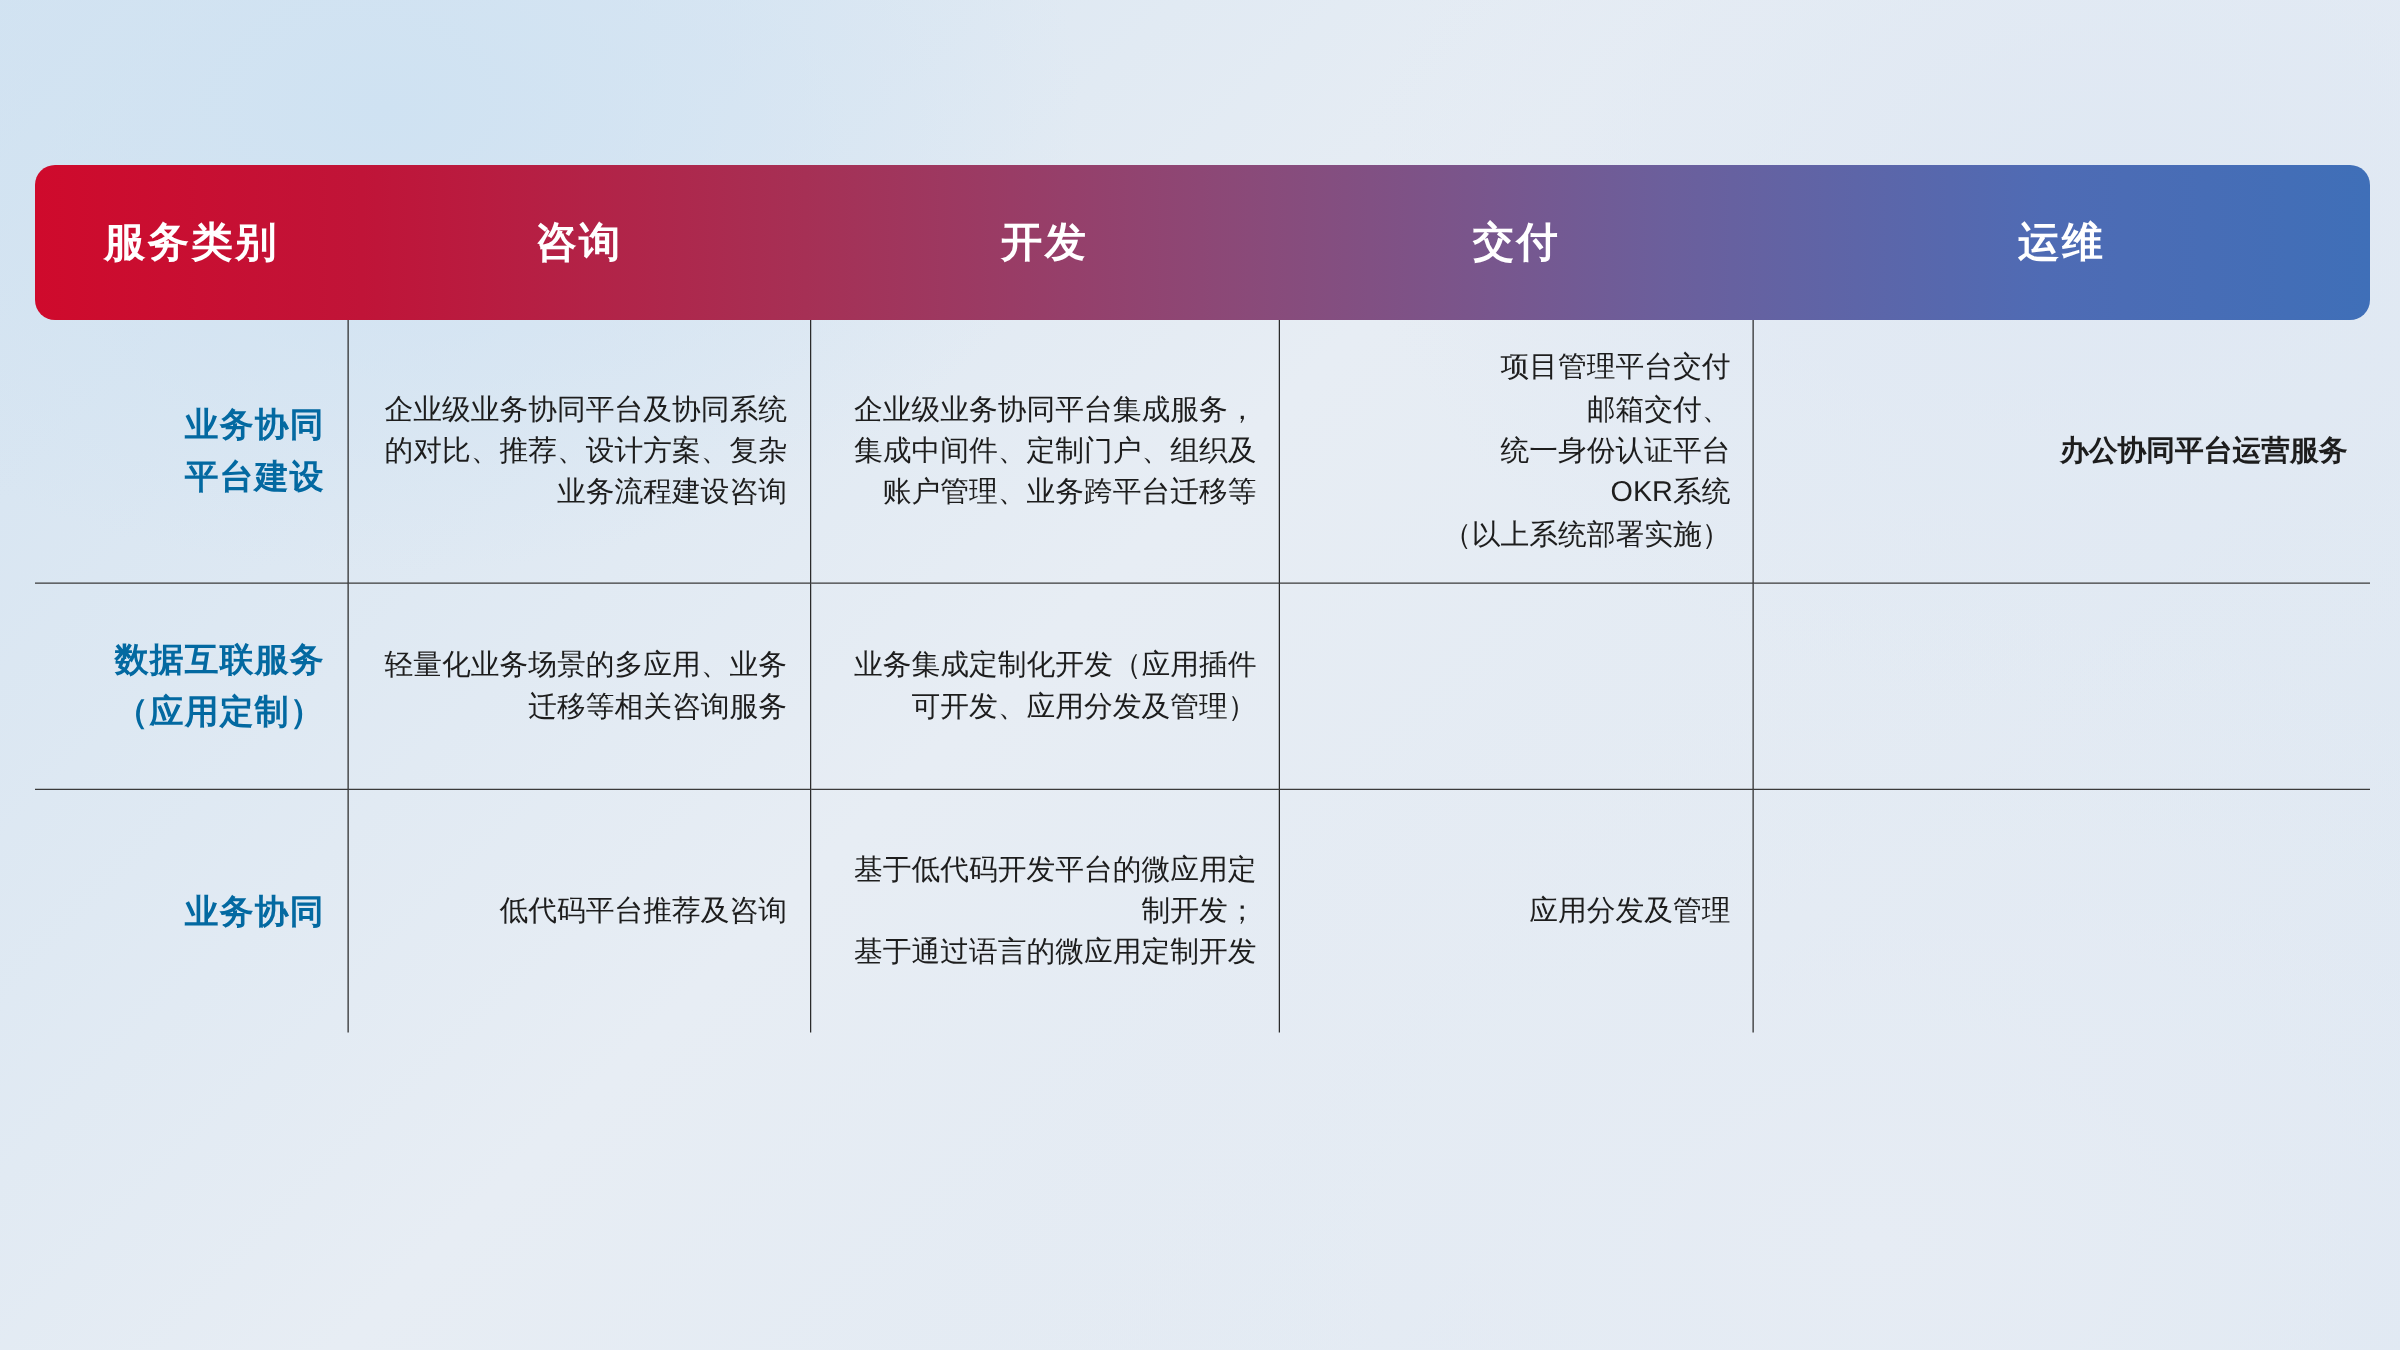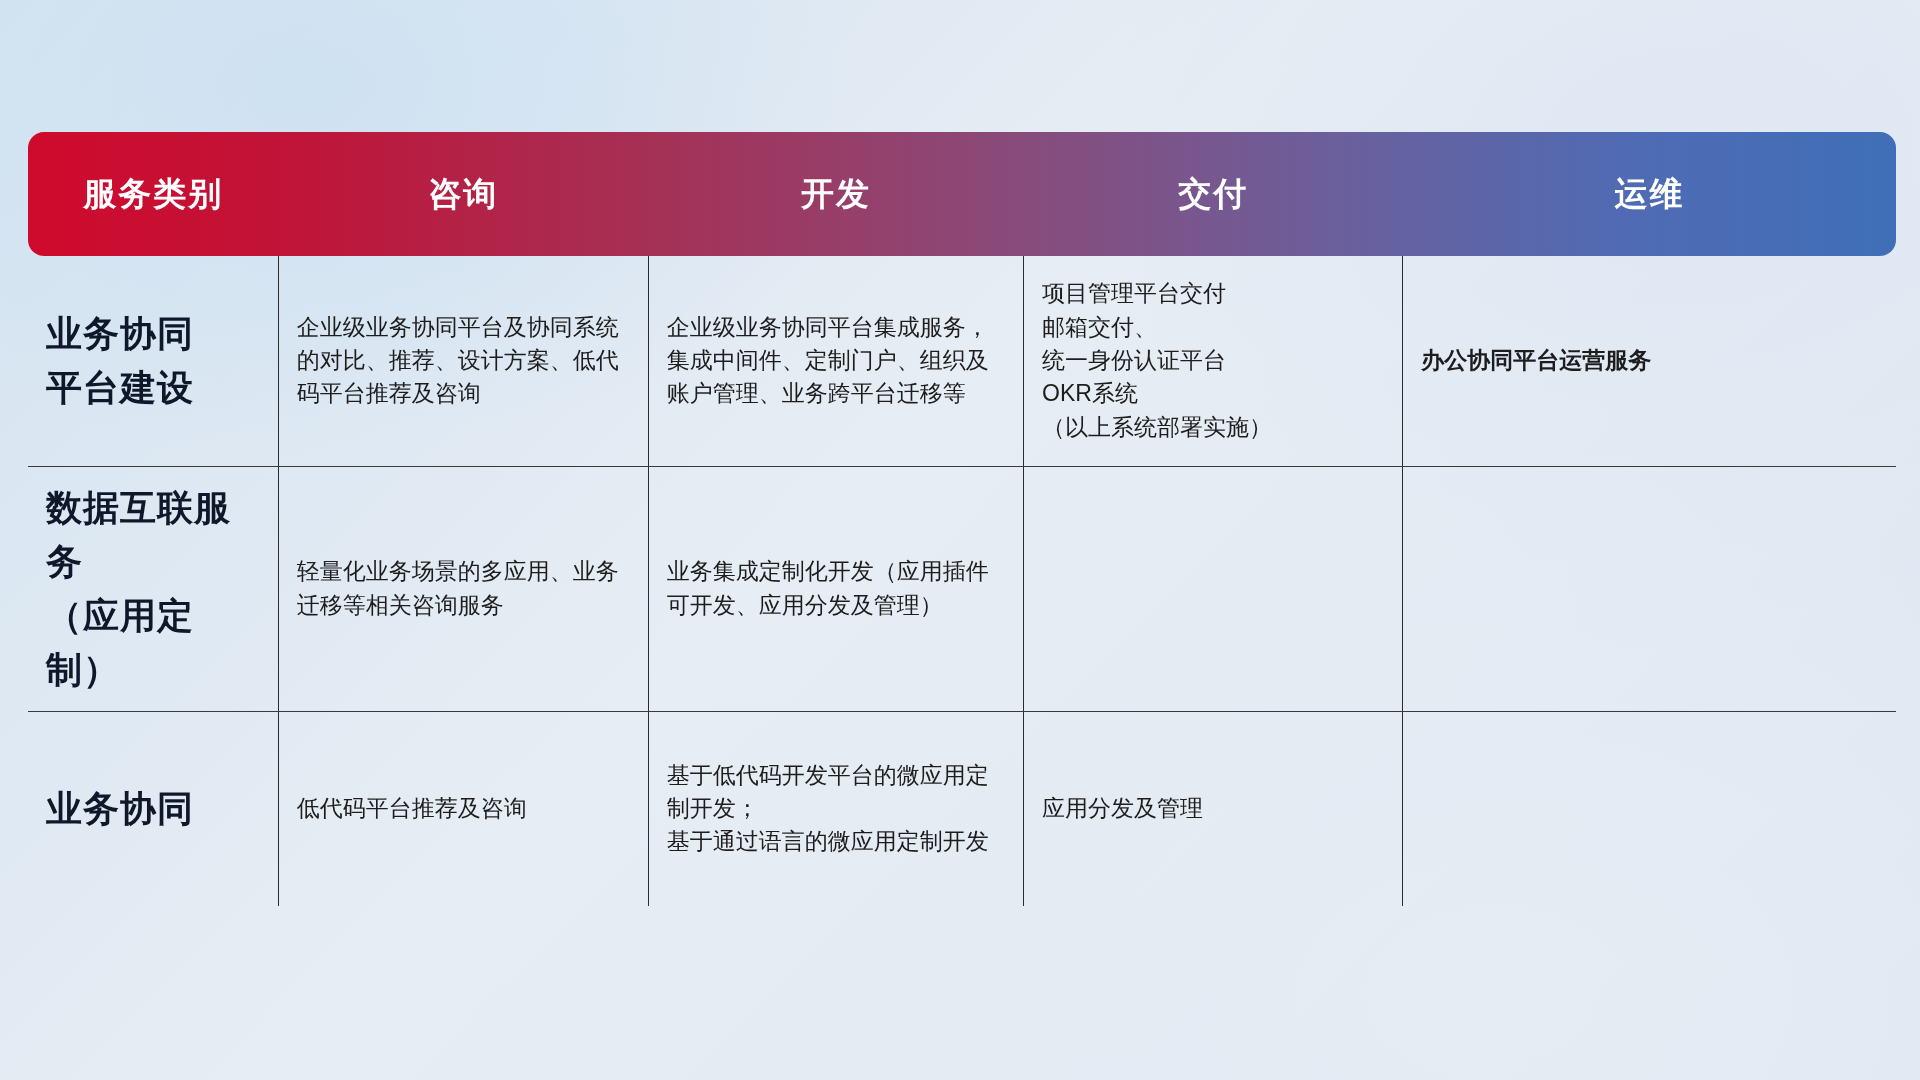--- a/index.html
+++ b/index.html
@@ -65,29 +65,29 @@
     background: linear-gradient(90deg, #cf0a2c 0%, #c01438 14%, #a63055 33%, #8a4a79 52%, #6b5f9c 70%, #4f6bb4 86%, #3f6fb8 100%);
     z-index: 1;
   }
 
   
   tbody td {
     border: 1px solid #2b2b2b;
     font-size: 23px;
     line-height: 1.45;
     color: #1d1d1d;
-    text-align: left;
+    text-align: right;
     vertical-align: middle;
     padding: 14px 18px;
     background: transparent;
   }
   tbody td.cat {
-    color: #0f172a;
+    color: #0369a1;
     font-weight: bold;
-    font-size: 36px;
+    font-size: 27px;
     line-height: 1.5;
     letter-spacing: 1px;
   }
   tbody tr.r1 { height: 210px; }
   tbody tr.r2 { height: 165px; }
   tbody tr.r3 { height: 195px; }
 
   
   tbody tr td:first-child { border-left: none; }
   tbody tr td:last-child { border-right: none; font-weight: bold; }
@@ -122,21 +122,21 @@
           <th>运维</th>
         </tr>
       </thead>
       <tbody>
 
         <tr class="r1">
           <td class="cat cell-lines">
             <span>业务协同</span>
             <span>平台建设</span>
           </td>
-          <td>企业级业务协同平台及协同系统的对比、推荐、设计方案、低代码平台推荐及咨询</td>
+          <td>企业级业务协同平台及协同系统的对比、推荐、设计方案、复杂业务流程建设咨询</td>
           <td>企业级业务协同平台集成服务，集成中间件、定制门户、组织及账户管理、业务跨平台迁移等</td>
           <td class="cell-lines">
             <span>项目管理平台交付</span>
             <span>邮箱交付、</span>
             <span>统一身份认证平台</span>
             <span>OKR系统</span>
             <span>（以上系统部署实施）</span>
           </td>
           <td>办公协同平台运营服务</td>
         </tr>

